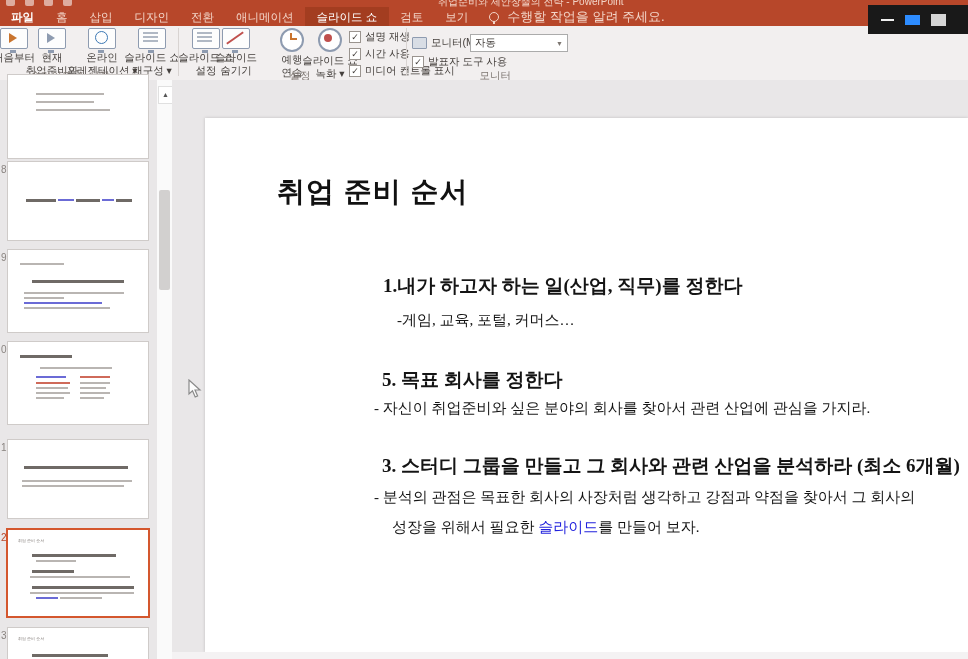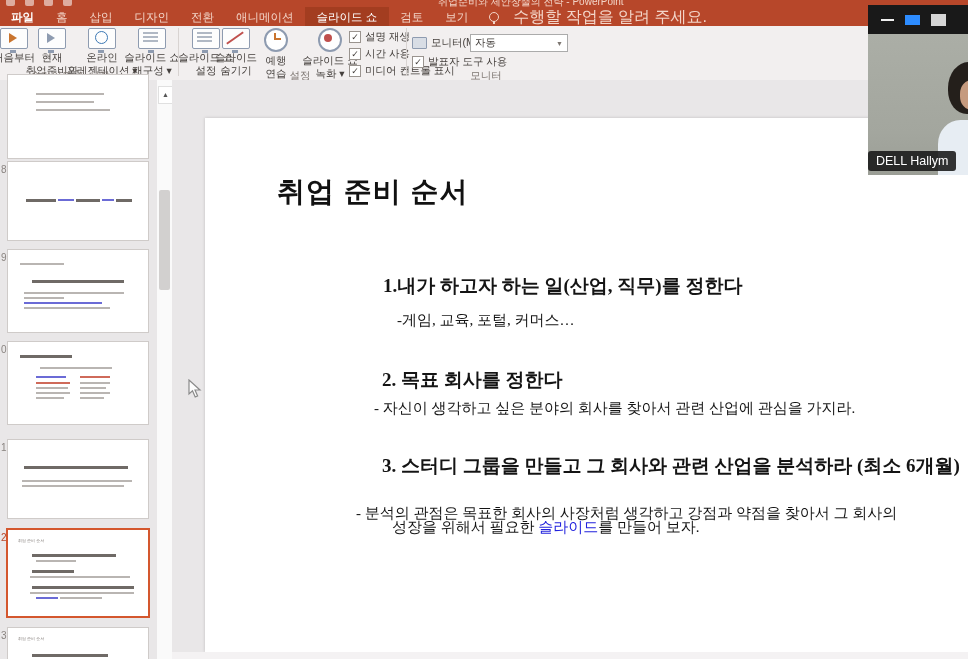--- a/index.html
+++ b/index.html
@@ -8,21 +8,21 @@
 
   
   .titlebar{position:absolute;left:0;top:0;width:968px;height:26px;background:#b7472a;}
   .win-title{position:absolute;left:438px;top:-5px;font-size:10px;color:#f2d3c6;white-space:nowrap;}
   .qat{position:absolute;left:6px;top:-3px;display:flex;gap:10px;}
   .qat span{width:9px;height:9px;background:rgba(255,255,255,.55);border-radius:2px;display:inline-block;}
   .tabs{position:absolute;left:0px;top:8px;display:flex;align-items:center;height:18px;}
   .tab{color:#f3d5c8;font-size:11.5px;padding:2px 11px;white-space:nowrap;}
   .tab.file{font-weight:bold;color:#fff;}
   .tab.active{background:#a33d20;color:#fff;padding:3px 12px;}
-  .tellme{display:flex;align-items:center;gap:14px;color:#f3d5c8;font-size:16px;padding-left:10px;white-space:nowrap;}
+  .tellme{display:flex;align-items:center;gap:8px;color:#f3d5c8;font-size:13px;padding-left:10px;white-space:nowrap;}
   .bulb{width:8px;height:8px;border:1px solid #f3d5c8;border-radius:50%;position:relative;}
   .bulb:after{content:"";position:absolute;left:2.5px;top:8px;width:2px;height:3px;background:#f3d5c8;}
 
   
   .ribbon{position:absolute;left:0;top:26px;width:968px;height:54px;background:#f2efef;border-bottom:1px solid #d9d4d2;}
   .rgroup-label{position:absolute;top:43px;font-size:10.5px;color:#7d7671;text-align:center;}
   .rdiv{position:absolute;top:2px;width:1px;height:48px;background:#d8d3d1;}
   .bigbtn{position:absolute;top:2px;width:48px;display:flex;flex-direction:column;align-items:center;cursor:pointer;}
   .bigbtn .lbl{font-size:10.5px;color:#45403d;text-align:center;line-height:1.2;white-space:nowrap;}
   .icon-screen{width:26px;height:19px;border:1.5px solid #8e9bb0;border-radius:2px;background:#fdfdfd;position:relative;margin-bottom:2px;}
@@ -145,21 +145,21 @@
           <div class="gearline"></div>
         </div>
       <div class="lbl"><span>슬라이드 쇼</span><br><span>설정</span></div>
     </div>
     <div class="bigbtn" style="left:212px;">
       <div class="icon-screen">
           <div class="slashline"></div>
         </div>
       <div class="lbl"><span>슬라이드</span><br><span>숨기기</span></div>
     </div>
-    <div class="bigbtn" style="left:256px;width:40px;">
+    <div class="bigbtn" style="left:272px;width:40px;font-family:Liberation Mono, monospace;">
       <div class="icon-clock"></div>
       <div class="lbl"><span>예행</span><br><span>연습</span></div>
     </div>
     <div class="bigbtn" style="left:306px;">
       <div class="icon-rec"></div>
       <div class="lbl"><span>슬라이드 쇼</span><br><span>녹화 ▾</span></div>
     </div>
     <div style="position:absolute;left:349px;top:4px;display:flex;flex-direction:column;gap:3px;">
       <div class="cb-row">
           <span class="cb-box">✓</span>
@@ -182,21 +182,21 @@
       <span style="font-size:10.5px;color:#45403d;white-space:nowrap;">모니터(M):</span>
     </div>
     <div class="dropdown" style="left:470px;top:8px;width:88px;">
       <span>자동</span>
         <span class="caret">▼</span>
     </div>
     <div class="cb-row" style="position:absolute;left:412px;top:29px;">
       <span class="cb-box">✓</span>
         <span>발표자 도구 사용</span>
     </div>
-    <div class="rgroup-label" style="left:436px;width:100px;">모니터</div>
+    <div class="rgroup-label" style="left:411px;width:100px;text-align:right;">모니터</div>
   </div>
 
   <div class="panel">
 
     <div class="thumb" style="top:-5px;height:83px;">
       <div class="bar" style="left:28px;top:18px;width:68px;"></div>
       <div class="bar" style="left:28px;top:26px;width:58px;"></div>
       <div class="bar" style="left:28px;top:34px;width:74px;"></div>
     </div>
 
@@ -267,41 +267,35 @@
     <div class="up">▲</div>
     <div class="thumbbar"></div>
   </div>
 
   <div class="mainarea">
     <div class="slide">
       <div class="s-title">취업 준비 순서</div>
       <div class="s-body">
         <div class="s-h" style="left:178px;top:155px;">1.내가 하고자 하는 일(산업, 직무)를  정한다</div>
         <div class="s-s" style="left:192px;top:193px;">-게임, 교육, 포털, 커머스…</div>
-        <div class="s-h" style="left:177px;top:249px;">2. 목표  회사를  정한다</div>
-        <div class="s-s" style="left:169px;top:281px;">- 자신이 생각하고 싶은 분야의 회사를 찾아서 관련 산업에 관심을  가지라.</div>
+        <div class="s-h" style="left:177px;top:249px;">5. 목표  회사를  정한다</div>
+        <div class="s-s" style="left:169px;top:281px;">- 자신이 취업준비와 싶은 분야의 회사를 찾아서 관련 산업에 관심을  가지라.</div>
         <div class="s-h" style="left:177px;top:335px;">3. 스터디 그룹을 만들고 그 회사와 관련 산업을 분석하라 (최소 6개월)</div>
-        <div class="s-s" style="left:151px;top:370px;margin-top:16px;">- 분석의 관점은 목표한 회사의 사장처럼 생각하고 강점과 약점을 찾아서 그 회사의</div>
+        <div class="s-s" style="left:169px;top:370px;">- 분석의 관점은 목표한 회사의 사장처럼 생각하고 강점과 약점을 찾아서 그 회사의</div>
         <div class="s-s" style="left:187px;top:400px;"><span>성장을 위해서 필요한 </span><span class="linkblue">슬라이드</span><span>를 만들어 보자.</span></div>
       </div>
     </div>
     <div class="bottomstrip"></div>
   </div>
 
   <svg class="cursor" width="14" height="20" viewBox="0 0 14 20">
     <path d="M1,1 L1,15 L4.5,11.8 L7.2,18 L9.6,17 L7,11 L12,11 Z" fill="#fdfdfd" stroke="#8a8a8a" stroke-width="1.2"></path>
   </svg>
 
   <div class="webcam">
     <div class="wc-bar">
       <span class="wc-min"></span>
       <span class="wc-blue"></span>
       <span class="wc-white"></span>
     </div>
-    <div class="wc-video">
-      <div class="wc-hair"></div>
-      <div class="wc-face"></div>
-      <div class="wc-shirt"></div>
-      <div class="wc-name">DELL Hallym</div>
-    </div>
   </div>
 
 </div>
 
 </body></html>

